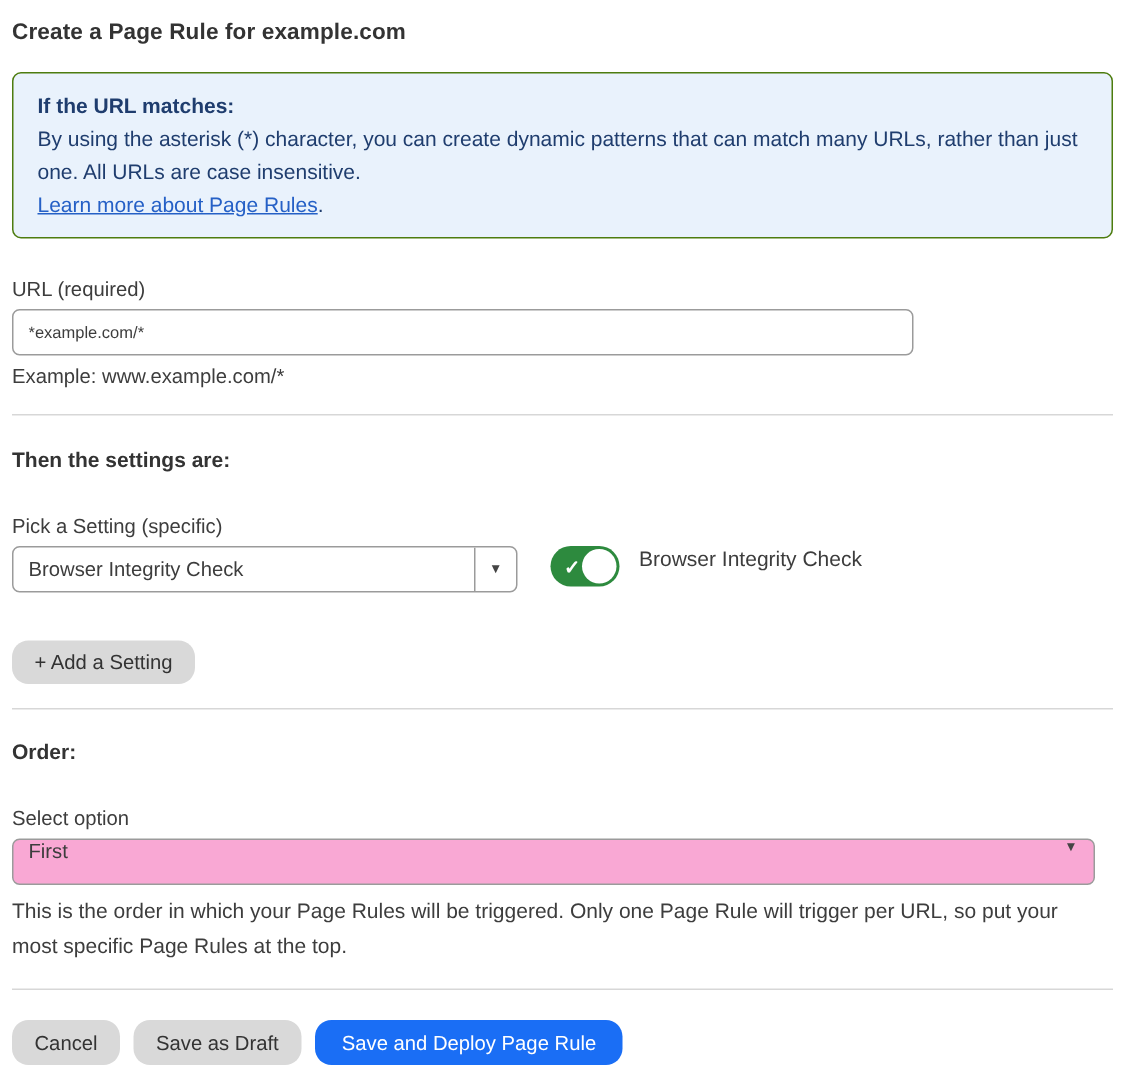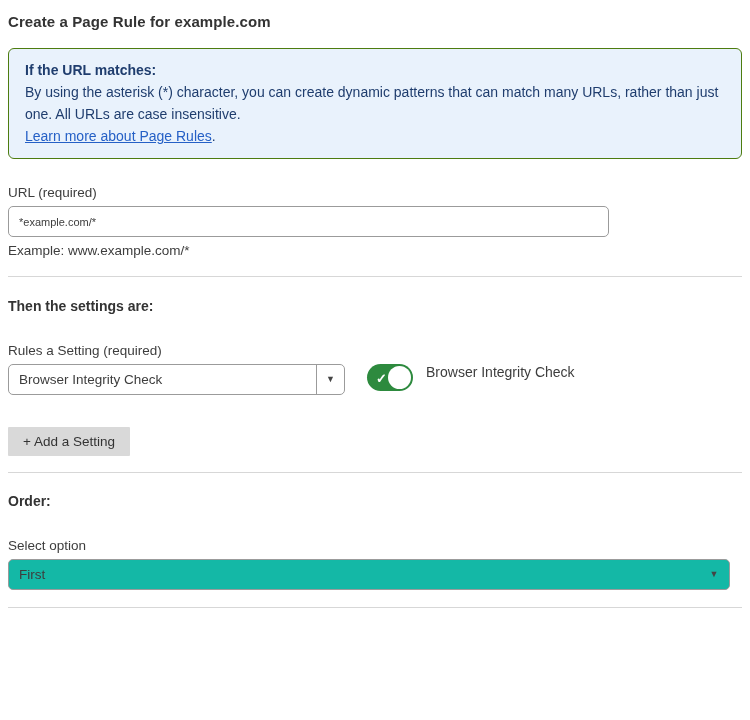--- a/index.html
+++ b/index.html
@@ -156,21 +156,21 @@
   .toggle-text {
     margin-left: 13px;
     font-size: 14px;
     color: #3d3d3d;
   }
 
   
   .btn {
     display: inline-block;
     border: none;
-    border-radius: 1px;
+    border-radius: 11px;
     font-family: "Liberation Sans", sans-serif;
     font-size: 13.5px;
     cursor: pointer;
     height: 30px;
     padding: 0 15px;
   }
   .btn-gray {
     background: #d9d9d9;
     color: #333333;
   }
@@ -183,23 +183,23 @@
 
   hr.divider-2 { border: none; border-top: 1px solid #d7d7d7; margin-top: 16px; }
 
   
   .select-box {
     margin-top: 6px;
     width: 722px;
     height: 31px;
     border: 1px solid #9b9b9b;
     border-radius: 5px;
-    background: #14b8a6;
-    display: flex;
-    align-items: center;
+    background: #f9a8d4;
+    display: flex;
+    align-items: flex-start;
     cursor: pointer;
   }
   .select-box .sel-value {
     flex: 1;
     padding-left: 10px;
     font-size: 13.5px;
     color: #3d3d3d;
   }
   .select-box .sel-arrow-wrap {
     width: 30px;
@@ -238,21 +238,21 @@
   </div>
 
   <label class="field-label">URL (required)</label>
   <input type="text" class="text-input" value="*example.com/*" style="">
   <div class="helper-text">Example: www.example.com/*</div>
 
   <hr class="divider">
 
   <h2 class="section-heading">Then the settings are:</h2>
 
-  <label class="label-sm">Rules a Setting (required)</label>
+  <label class="label-sm">Pick a Setting (specific)</label>
 
   <div class="setting-row">
     <div class="dropdown">
       <div class="dd-value">Browser Integrity Check</div>
       <div class="dd-arrow-seg">
         <span class="dd-arrow">▼</span>
       </div>
     </div>
     <div class="toggle">
       <span class="toggle-check">✓</span>
@@ -269,17 +269,23 @@
 
   <label class="label-sm">Select option</label>
 
   <div class="select-box">
     <div class="sel-value">First</div>
     <div class="sel-arrow-wrap">
       <span class="select-arrow">▼</span>
     </div>
   </div>
 
+  <p class="order-help">This is the order in which your Page Rules will be triggered. Only one Page Rule will trigger per URL, so put your most specific Page Rules at the top.</p>
 
   <hr class="divider-3">
 
+  <div class="footer-actions">
+    <button class="btn btn-gray">Cancel</button>
+    <button class="btn btn-gray">Save as Draft</button>
+    <button class="btn btn-primary">Save and Deploy Page Rule</button>
+  </div>
 
 </div>
 
 </body></html>

